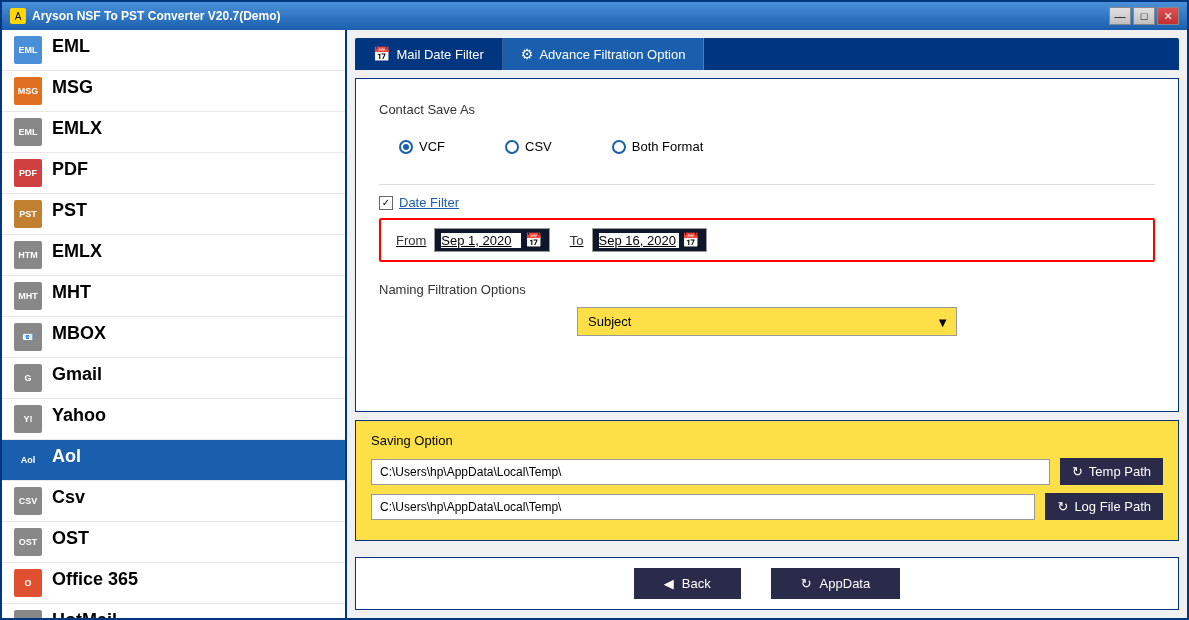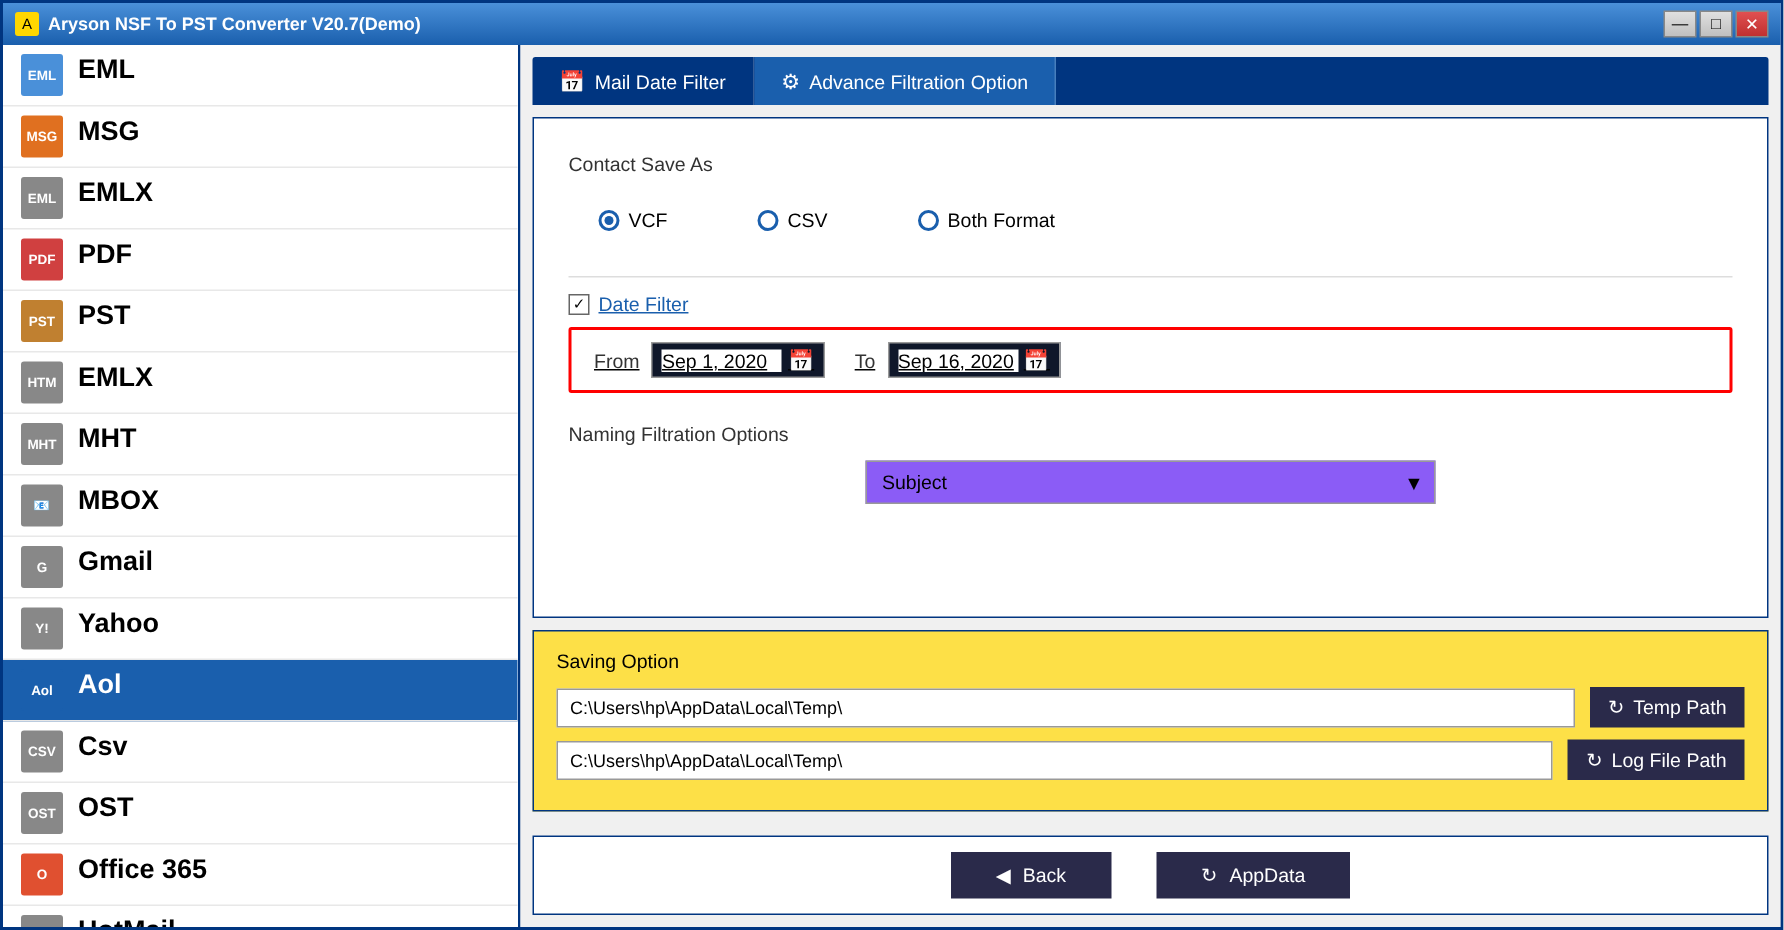--- a/index.html
+++ b/index.html
@@ -166,21 +166,21 @@
     .naming-title { margin-bottom: 10px; color: #333; }
     .select-wrapper {
       position: relative;
       width: 380px;
       margin: 0 auto;
     }
     .select-wrapper select {
       width: 100%;
       padding: 6px 30px 6px 10px;
       border: 1px solid #999;
-      background: #8b5cf6;
+      background: #fde047;
       font-size: 13px;
       appearance: none;
       cursor: pointer;
     }
     .select-arrow {
       position: absolute;
       right: 8px;
       top: 50%;
       transform: translateY(-50%);
       pointer-events: none;

